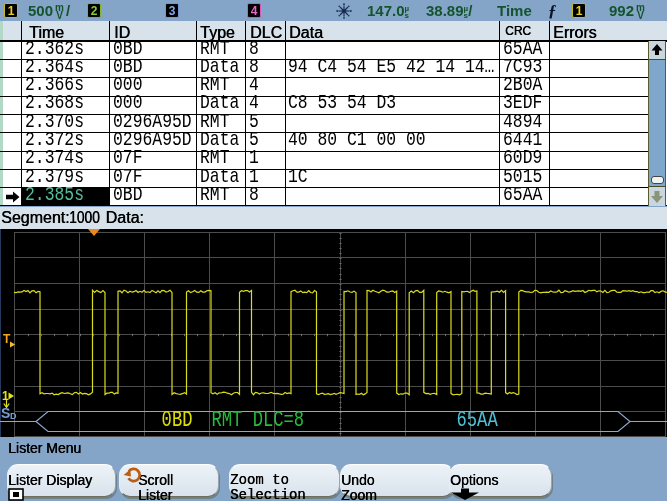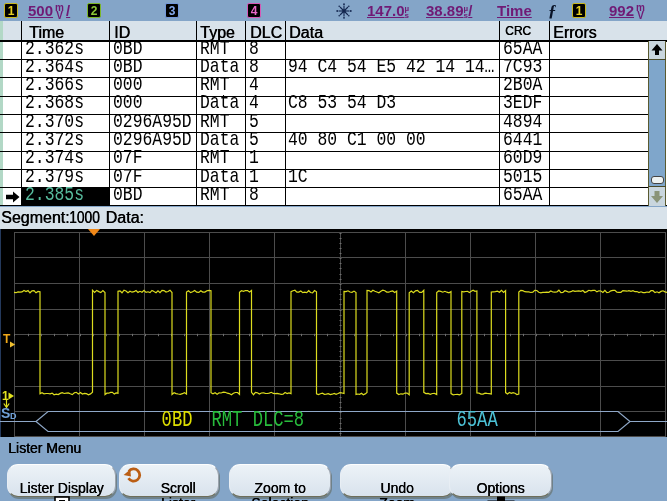--- a/index.html
+++ b/index.html
@@ -4,24 +4,24 @@
 <style>
   html,body{margin:0;padding:0;width:667px;height:501px;overflow:hidden;background:#84A5C8;}
   *{box-sizing:border-box;}
   .abs{position:absolute;}
   body{font-family:"Liberation Sans",sans-serif;position:relative;}
   .cell{font-family:"Liberation Mono",monospace;font-size:21px;line-height:21px;color:#000;white-space:pre;transform:scaleX(0.78);transform-origin:0 0;}
   .hline{position:absolute;height:1px;background:#000;}
   .vline{position:absolute;width:1px;background:#000;}
   .badge{position:absolute;top:3px;width:14px;height:15px;background:#000;font-family:"Liberation Sans",sans-serif;
          font-size:12px;font-weight:700;text-align:center;line-height:14px;border-radius:2px;}
-  .tb{font-family:"Liberation Sans",sans-serif;font-weight:700;font-size:15px;color:#701a75;text-decoration:underline;}
+  .tb{font-family:"Liberation Sans",sans-serif;font-weight:700;font-size:15px;color:#14532d;}
   .btn{position:absolute;top:464px;height:33px;background:linear-gradient(#ECF2F7,#D9E3ED);
        border:1px solid #9AA2AC;border-top-color:#FDFEFE;border-left-color:#E8EEF4;border-bottom-color:#6E6E5A;border-radius:11px;box-shadow:1px 2px 0 rgba(86,86,60,.45);
-       font-size:14px;color:#000;text-align:center;line-height:15px;padding-top:16px;text-shadow:0.4px 0 #000;}
+       font-size:14px;color:#000;line-height:15px;padding-top:8px;text-shadow:0.4px 0 #000;}
 </style>
 </head>
 <body>
 
 <div class="abs" style="top:0;left:0;width:667px;height:21px;background:#84A5C8;"></div>
 <div class="badge" style="left:4px;color:#E8D020;border:1px solid #C8B820;">1</div>
 <div class="abs tb" style="left:28px;top:2px;">500<span style="display:inline-block;font-size:10px;line-height:8px;vertical-align:-3px;text-align:center;width:13px;">m<br>V</span>/</div>
 <div class="badge" style="left:87px;color:#8CC838;border:1px solid #7CB828;">2</div>
 <div class="badge" style="left:165px;color:#84A8EC;border:1px solid #7498DC;">3</div>
 <div class="badge" style="left:247px;color:#E868C8;border:1px solid #D858B8;">4</div>
@@ -306,19 +306,19 @@
     <rect x="5" y="4" width="6" height="5" fill="#000"></rect>
   </svg>
 </div>
 <div class="btn" style="left:119px;width:100px;">
   <svg width="21" height="18" viewBox="0 0 21 18" style="position:absolute;left:3px;top:1px;">
     <path d="M5.8 5.3 A6.1 6.1 0 1 1 5.5 12.3" fill="none" stroke="#BB5E14" stroke-width="2.8"></path>
     <path d="M0.6 9.0 L7.2 3.4 L8.0 10.4 Z" fill="#BB5E14"></path>
   </svg>
   <div style="margin-left:18px;">Scroll<br>Lister</div>
 </div>
-<div class="btn" style="left:229px;width:102px;">Zoom to<br>Selection</div>
+<div class="btn" style="left:229px;width:111px;font-family:Liberation Mono, monospace;">Zoom to<br>Selection</div>
 <div class="btn" style="left:340px;width:114px;">Undo<br>Zoom</div>
 <div class="btn" style="left:449px;width:103px;">Options<br>
   <svg width="30" height="13" viewBox="0 0 30 13">
     <path d="M11 0.5 H19 V4.5 H29 L15 12 L1 4.5 H11 Z" fill="#000"></path>
   </svg>
 </div>
 
 </body></html>

